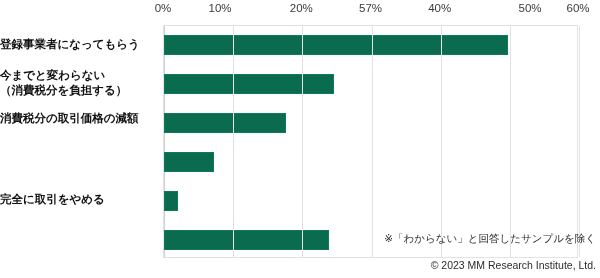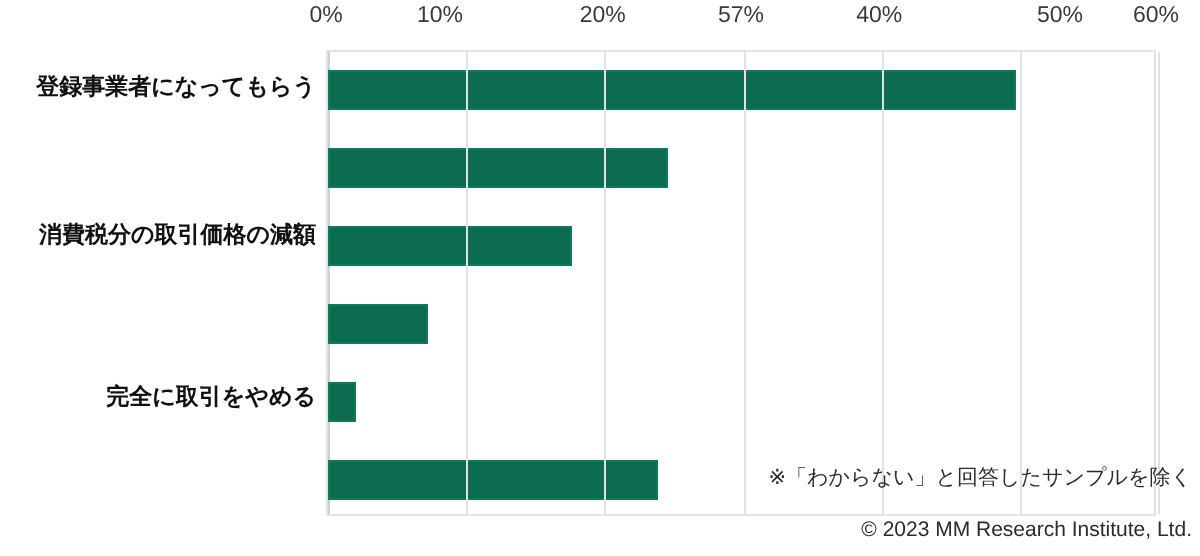--- a/index.html
+++ b/index.html
@@ -85,21 +85,20 @@
     position: absolute;
     left: 0;
     top: 25px;
     width: 158px;
     height: 233px;
   }
   .cat-label {
     position: absolute;
     right: 0;
     width: 158px;
-    text-align: right;
     font-size: 11.5px;
     font-weight: bold;
     color: #111111;
     line-height: 15px;
     white-space: pre-line;
   }
 
   
   .footnote {
     position: absolute;
@@ -128,20 +127,22 @@
       <div class="xtick-label" style="left: 220px;">10%</div>
       <div class="xtick-label" style="left: 301.333px;">20%</div>
       <div class="xtick-label" style="left: 370.5px;">57%</div>
       <div class="xtick-label" style="left: 439.667px; text-align: right;">40%</div>
       <div class="xtick-label" style="left: 482px; margin-left: 48px;">50%</div>
       <div class="xtick-label" style="left: 578px; text-align: center;">60%</div>
     </div>
 
   <div class="cat-labels">
       <div class="cat-label" style="top: 11.9167px;">登録事業者になってもらう</div>
+      <div class="cat-label" style="top: 43.25px;">今までと変わらない
+（消費税分を負担する）</div>
       <div class="cat-label" style="top: 86px;">消費税分の取引価格の減額</div>
       <div class="cat-label" style="top: 167.25px;">完全に取引をやめる</div>
     </div>
 
   <div class="plot-area">
     <div class="axis-line"></div>
     <div class="bars-layer">
         <div class="bar" style="left: 0px; top: 9.41667px; width: 344.45px; background: rgb(10, 107, 78); border-color: rgb(13, 122, 89);"></div>
         <div class="bar" style="left: 0px; top: 48.25px; width: 170.15px; background: rgb(10, 107, 78); border-color: rgb(13, 122, 89);"></div>
         <div class="bar" style="left: 0px; top: 87.0833px; width: 122.425px; background: rgb(10, 107, 78); border-color: rgb(13, 122, 89);"></div>

